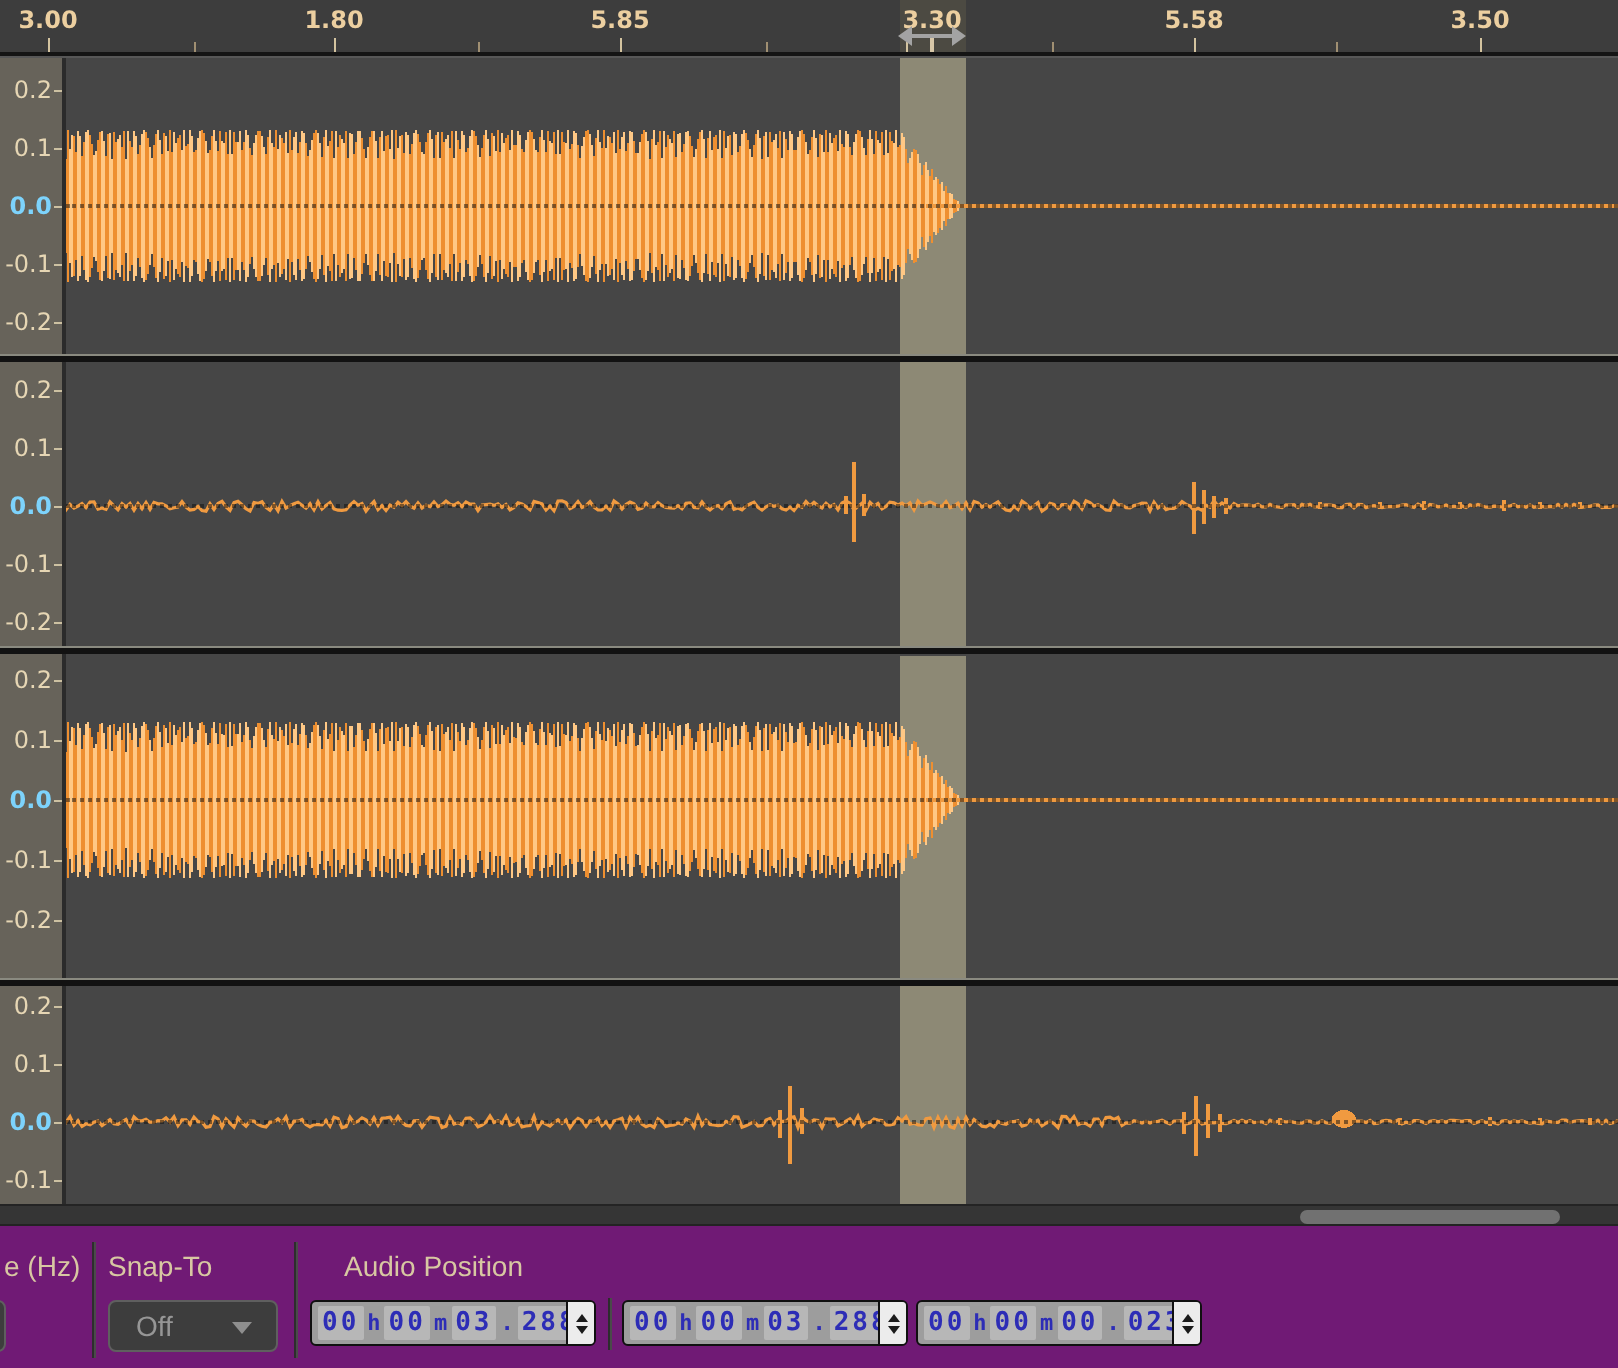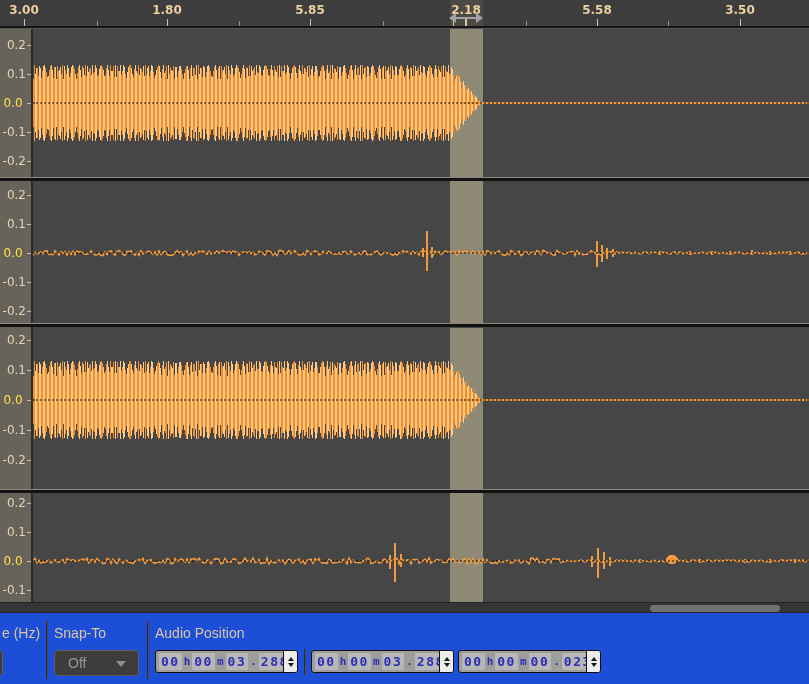--- a/index.html
+++ b/index.html
@@ -24,31 +24,31 @@
   #tracks{position:absolute;left:0;top:28px;width:809px;height:509px;}
   #vruler-bg{position:absolute;left:0;top:0;width:31px;height:574px;background:#67635a;}
   #vruler-border{position:absolute;left:31px;top:0;width:2px;height:574px;background:#2b2b2b;}
   #ruler-underline{position:absolute;left:0;top:0;width:809px;height:1px;background:#575757;}
   .track{position:absolute;left:0;width:809px;overflow:hidden;}
   .sel-band{position:absolute;top:0;height:100%;}
   .zero-line{position:absolute;left:33px;width:776px;height:0;
              border-top:2px dotted rgba(14,14,14,0.5);}
   .scale-label{position:absolute;left:0;width:26px;text-align:right;font-size:12px;
                line-height:14px;color:#e6d6b4;font-family:"DejaVu Sans",sans-serif;}
-  .scale-label.zero{font-weight:normal;color:#fde047;text-align:center;}
+  .scale-label.zero{font-weight:bold;color:#7dd3fc;}
   .scale-tick{position:absolute;left:27px;width:4px;height:1px;background:#cdc1a2;}
   .wave{position:absolute;left:33px;top:0;}
   .divider-light{position:absolute;left:0;width:809px;height:1px;background:#8a8a80;}
   .divider-dark{position:absolute;left:0;width:809px;height:3px;background:#121212;}
   
   #scrollstrip{position:absolute;left:0;top:602px;width:809px;height:11px;background:#353535;
                border-top:1px solid #242424;border-bottom:1px solid #232323;box-sizing:border-box;}
   #scroll-thumb{position:absolute;left:650px;top:2px;width:130px;height:7px;border-radius:3.5px;background:#717171;}
   
-  #toolbar{position:absolute;left:0;top:613px;width:809px;height:71px;background:#1d4ed8;}
+  #toolbar{position:absolute;left:0;top:613px;width:809px;height:71px;background:#701a75;}
   .tb-label{position:absolute;top:12px;font-size:14px;color:#d8c7a2;white-space:nowrap;}
   .tb-sep{position:absolute;top:8px;width:1px;height:58px;background:#2d2d2d;border-right:1px solid #4a4a4a;}
   .tb-box{position:absolute;box-sizing:border-box;border:1px solid #5f5f5f;border-radius:4px;background:#3d3d3d;}
   .tb-box-text{position:absolute;left:13px;top:0;font-size:14px;color:#969696;white-space:nowrap;}
   .chevron{position:absolute;width:0;height:0;border-left:5px solid transparent;
            border-right:5px solid transparent;border-top:6px solid #8f8f8f;}
   .time-field{position:absolute;top:37px;width:143px;height:23px;box-sizing:border-box;
       background:#9d9d9d;border:1px solid #101010;border-radius:3px;display:flex;align-items:center;
       padding:0 14px 0 2px;overflow:hidden;white-space:nowrap;
       font-family:"DejaVu Sans Mono",monospace;font-size:13px;font-weight:bold;color:#2d2db6;}
@@ -77,21 +77,21 @@
       <div class="tick-major" style="left: 167px;"></div>
       <div class="tick-major" style="left: 310px;"></div>
       <div class="tick-major" style="left: 453px;"></div>
       <div class="tick-major" style="left: 597px;"></div>
       <div class="tick-major" style="left: 740px;"></div>
       <div class="ruler-label" style="left: 24px;">3.00</div>
       <div class="ruler-label" style="left: 167px;">1.80</div>
       <div class="ruler-label" style="left: 310px;">5.85</div>
       <div class="ruler-label" style="left: 597px;">5.58</div>
       <div class="ruler-label" style="left: 740px;">3.50</div>
-      <div class="ruler-label" style="left: 466px;">2.18</div>
+      <div class="ruler-label" style="left: 466px;">3.30</div>
       <div class="sel-arrow-l" style="left: 449px;"></div>
       <div class="sel-arrow-r" style="left: 476px;"></div>
       <div class="sel-handle-line" style="left: 456px; width: 21px;"></div>
       <div class="sel-center-tick" style="left: 465px;"></div>
     </div>
 
   <div id="tracks">
     <div id="vruler-bg"></div>
     <div id="vruler-border"></div>
     <div id="ruler-underline"></div>
@@ -185,21 +185,21 @@
     <div class="tb-label" style="left:2px">e (Hz)</div>
     <div class="tb-sep" style="left:46px"></div>
 
     <div class="tb-label" style="left:54px">Snap-To</div>
     <div class="tb-box" style="left:54px;top:37px;width:85px;height:26px">
       <div class="tb-box-text" style="line-height:24px">Off</div>
       <div class="chevron" style="right:12px;top:10px"></div>
     </div>
     <div class="tb-sep" style="left:147px"></div>
 
-    <div class="tb-label" style="left:155px">Audio Position</div>
+    <div class="tb-label" style="left:172px">Audio Position</div>
 
     <div class="tb-sep" style="left:304px;top:36px;height:26px"></div>
 
   <div class="time-field" style="left: 155px;">
         <span class="tf-cell">00</span>
         <span class="tf-unit">h</span>
         <span class="tf-cell">00</span>
         <span class="tf-unit">m</span>
         <span class="tf-cell">03</span>
         <span class="tf-unit">.</span>

